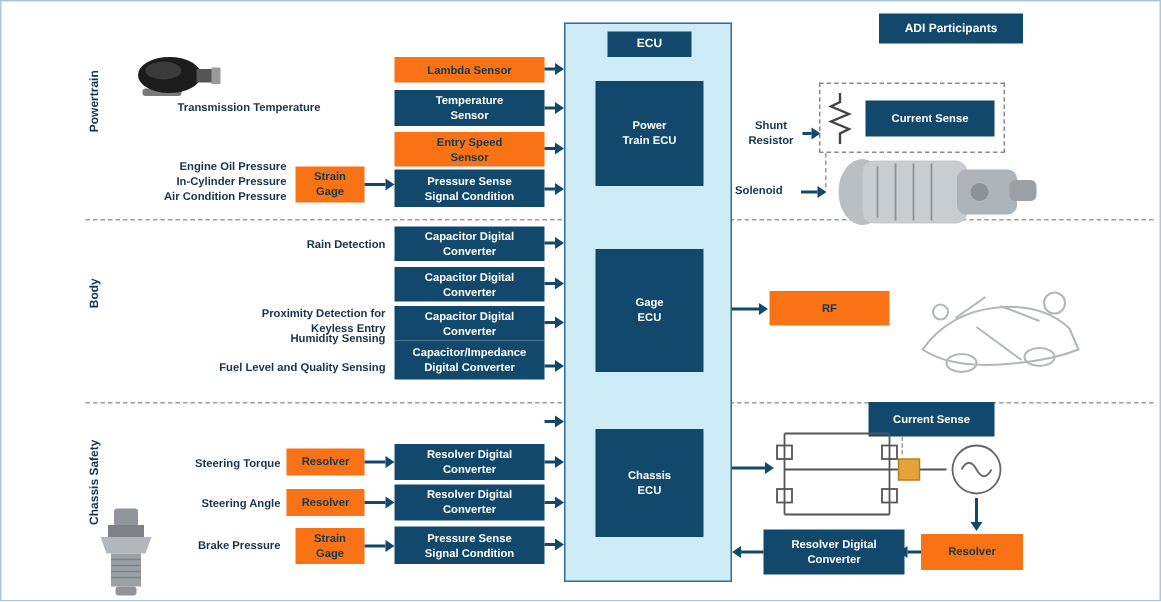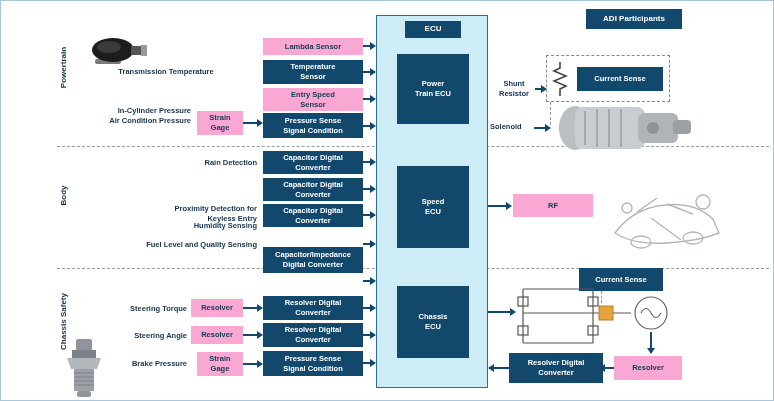--- a/index.html
+++ b/index.html
@@ -3,21 +3,21 @@
 <meta charset="utf-8">
 <style>
   * { margin:0; padding:0; box-sizing:border-box; }
   html,body { background:#ffffff; }
   .canvas{ position:relative; width:774px; height:401px; background:#fff;
            border:1px solid #A9C7DC; overflow:hidden;
            font-family:"Liberation Sans", sans-serif; }
   .bd,.bc{ position:absolute; display:flex; align-items:center; justify-content:center;
            text-align:center; font-weight:700; font-size:7.5px; line-height:1.3; }
   .bd{ background:#12486C; color:#ffffff; }
-  .bc{ background:#f9a8d4; color:#0E3A54; }
+  .bc{ background:#f97316; color:#0E3A54; }
   .bd span,.bc span{ display:inline-block; }
   .lbl{ position:absolute; font-weight:700; font-size:7.5px; color:#14344E; line-height:1.32; }
   .vlabel{ position:absolute; width:100px; text-align:center; transform:rotate(-90deg);
            font-weight:700; font-size:8px; color:#14344E; }
   .arr{ position:absolute; height:2px; background:#12486C; }
   .arr::after{ content:""; position:absolute; right:-6px; top:-3px; width:0; height:0;
                border-left:6px solid #12486C; border-top:4px solid transparent; border-bottom:4px solid transparent; }
   .arrl{ position:absolute; height:2px; background:#12486C; }
   .arrl::before{ content:""; position:absolute; left:-6px; top:-3px; width:0; height:0;
                border-right:6px solid #12486C; border-top:4px solid transparent; border-bottom:4px solid transparent; }
@@ -47,20 +47,21 @@
       <rect x="8" y="25" width="26" height="5" rx="2" fill="#7a7a7a"></rect>
       <ellipse cx="26" cy="16" rx="21" ry="12" fill="#1c1c1c"></ellipse>
       <ellipse cx="22" cy="13" rx="12" ry="6" fill="#3a3a3a"></ellipse>
       <rect x="44" y="12" width="12" height="9" fill="#555"></rect>
       <rect x="54" y="11" width="6" height="11" fill="#9a9a9a"></rect>
     </svg>
   </div>
   <div class="lbl" style="left:80px; top:66px; width:170px; text-align:center;">Transmission Temperature</div>
 
   <div class="lbl" style="left:60px; top:105px; width:130px; text-align:right;">
+    <div>Engine Oil Pressure</div>
     <div>In-Cylinder Pressure</div>
     <div>Air Condition Pressure</div>
   </div>
 
   <div class="bc" style="left:196px; top:110px; width:46px; height:24px;">
       <span style="max-width:34px;">Strain Gage</span>
     </div>
   <div class="arr" style="left:242px; top:121px; width:14px;"></div>
 
   <div class="bc" style="left:262px; top:37px;  width:100px; height:17px;">
@@ -88,21 +89,21 @@
 
   <div class="bd" style="left:262px; top:150px; width:100px; height:23px;">
       <span style="max-width:74px;">Capacitor Digital Converter</span>
     </div>
   <div class="bd" style="left:262px; top:177px; width:100px; height:23px;">
       <span style="max-width:74px;">Capacitor Digital Converter</span>
     </div>
   <div class="bd" style="left:262px; top:203px; width:100px; height:23px;">
       <span style="max-width:74px;">Capacitor Digital Converter</span>
     </div>
-  <div class="bd" style="left:262px; top:246px; width:100px; height:26px;">
+  <div class="bd" style="left:262px; top:226px; width:100px; height:26px;">
       <span style="max-width:86px;">Capacitor/Impedance Digital Converter</span>
     </div>
 
   <div class="arr" style="left:362px; top:160px; width:7px;"></div>
   <div class="arr" style="left:362px; top:187px; width:7px;"></div>
   <div class="arr" style="left:362px; top:213px; width:7px;"></div>
   <div class="arr" style="left:362px; top:242px; width:7px;"></div>
 
 
   <div class="lbl" style="left:66px; top:303px; width:120px; text-align:right;">Steering Torque</div>
@@ -150,21 +151,21 @@
   </div>
 
   <div class="ecu-wrap" style="left:375px; top:14px; width:112px; height:373px;">
     <div class="bd" style="left:28px; top:5px; width:56px; height:17px; font-size:8px;">
         <span>ECU</span>
       </div>
     <div class="bd" style="left:20px; top:38px;  width:72px; height:70px;">
         <span style="max-width:40px;">Power Train ECU</span>
       </div>
     <div class="bd" style="left:20px; top:150px; width:72px; height:82px;">
-        <span style="max-width:30px;">Speed ECU</span>
+        <span style="max-width:30px;">Gage ECU</span>
       </div>
     <div class="bd" style="left:20px; top:270px; width:72px; height:72px;">
         <span style="max-width:44px;">Chassis ECU</span>
       </div>
   </div>
 
   <div class="bd" style="left:585px; top:8px; width:96px; height:20px; font-size:8px;">
       <span>ADI Participants</span>
     </div>
 

